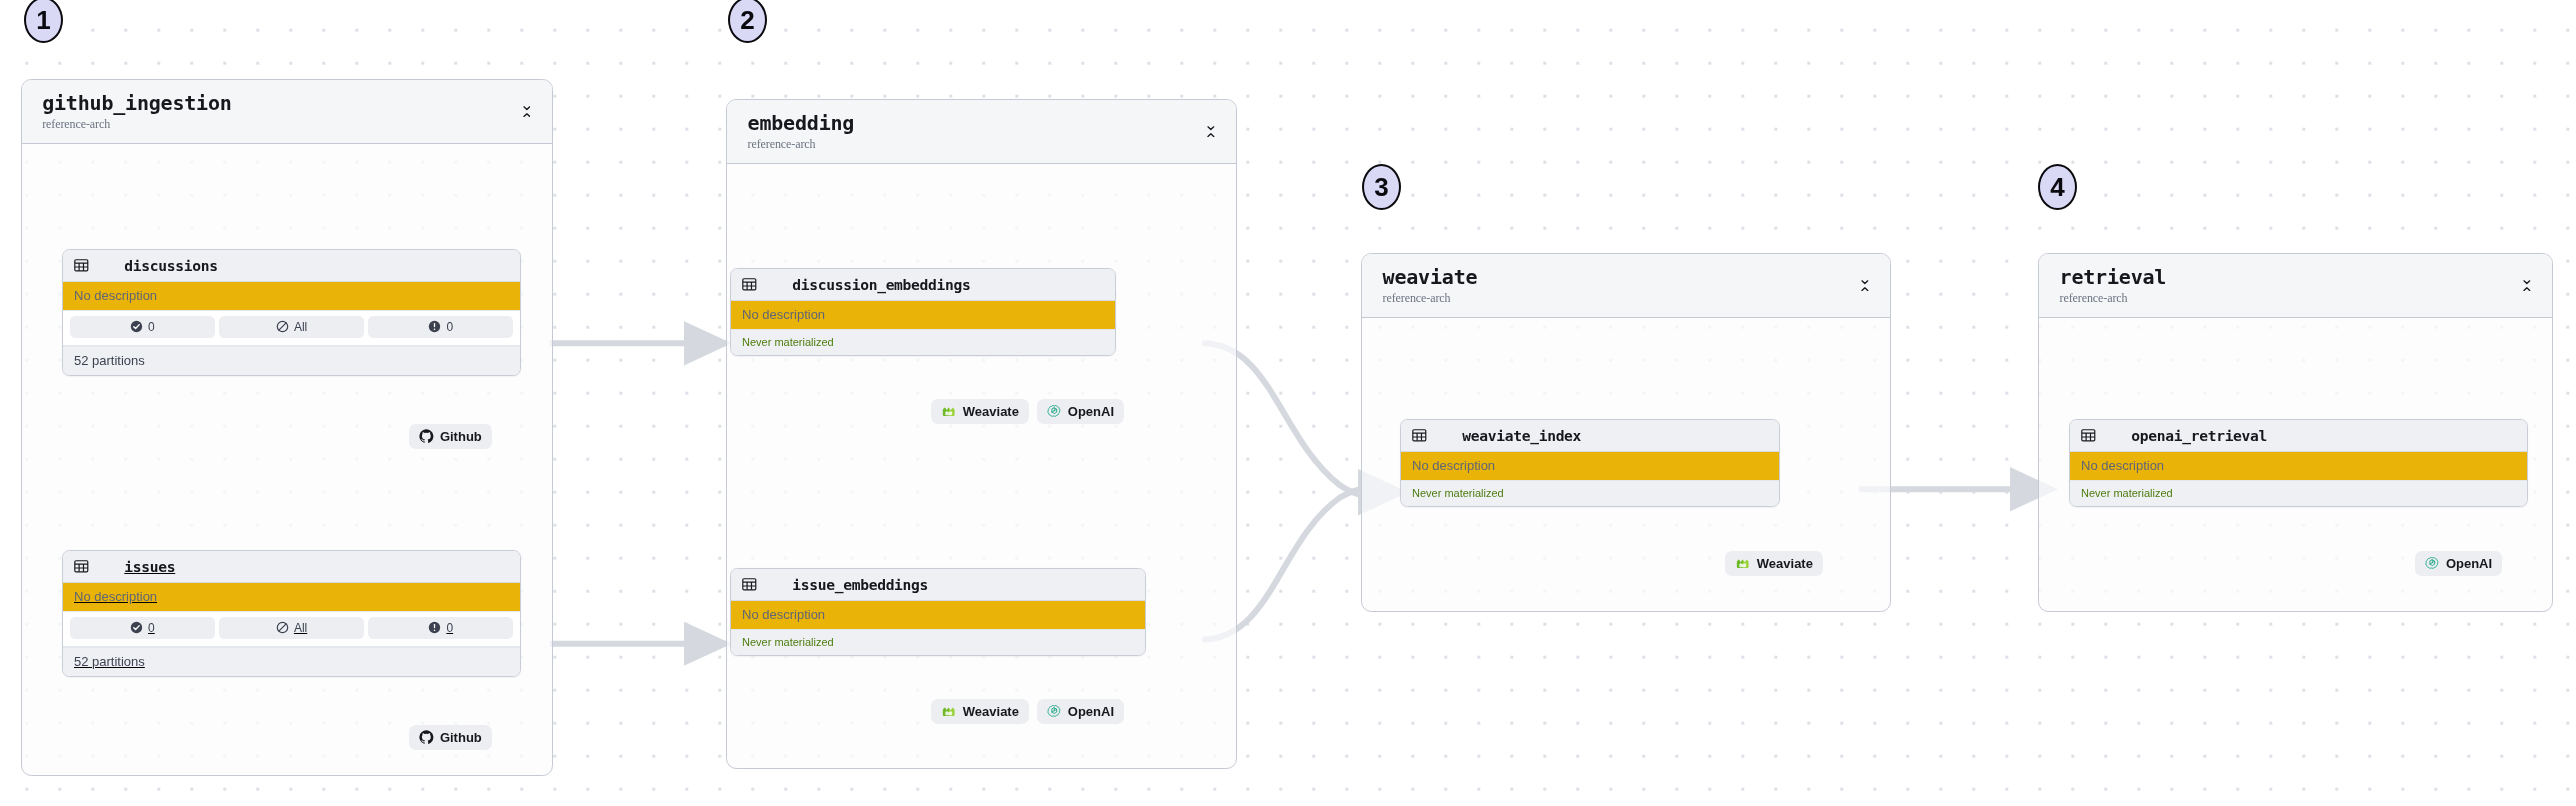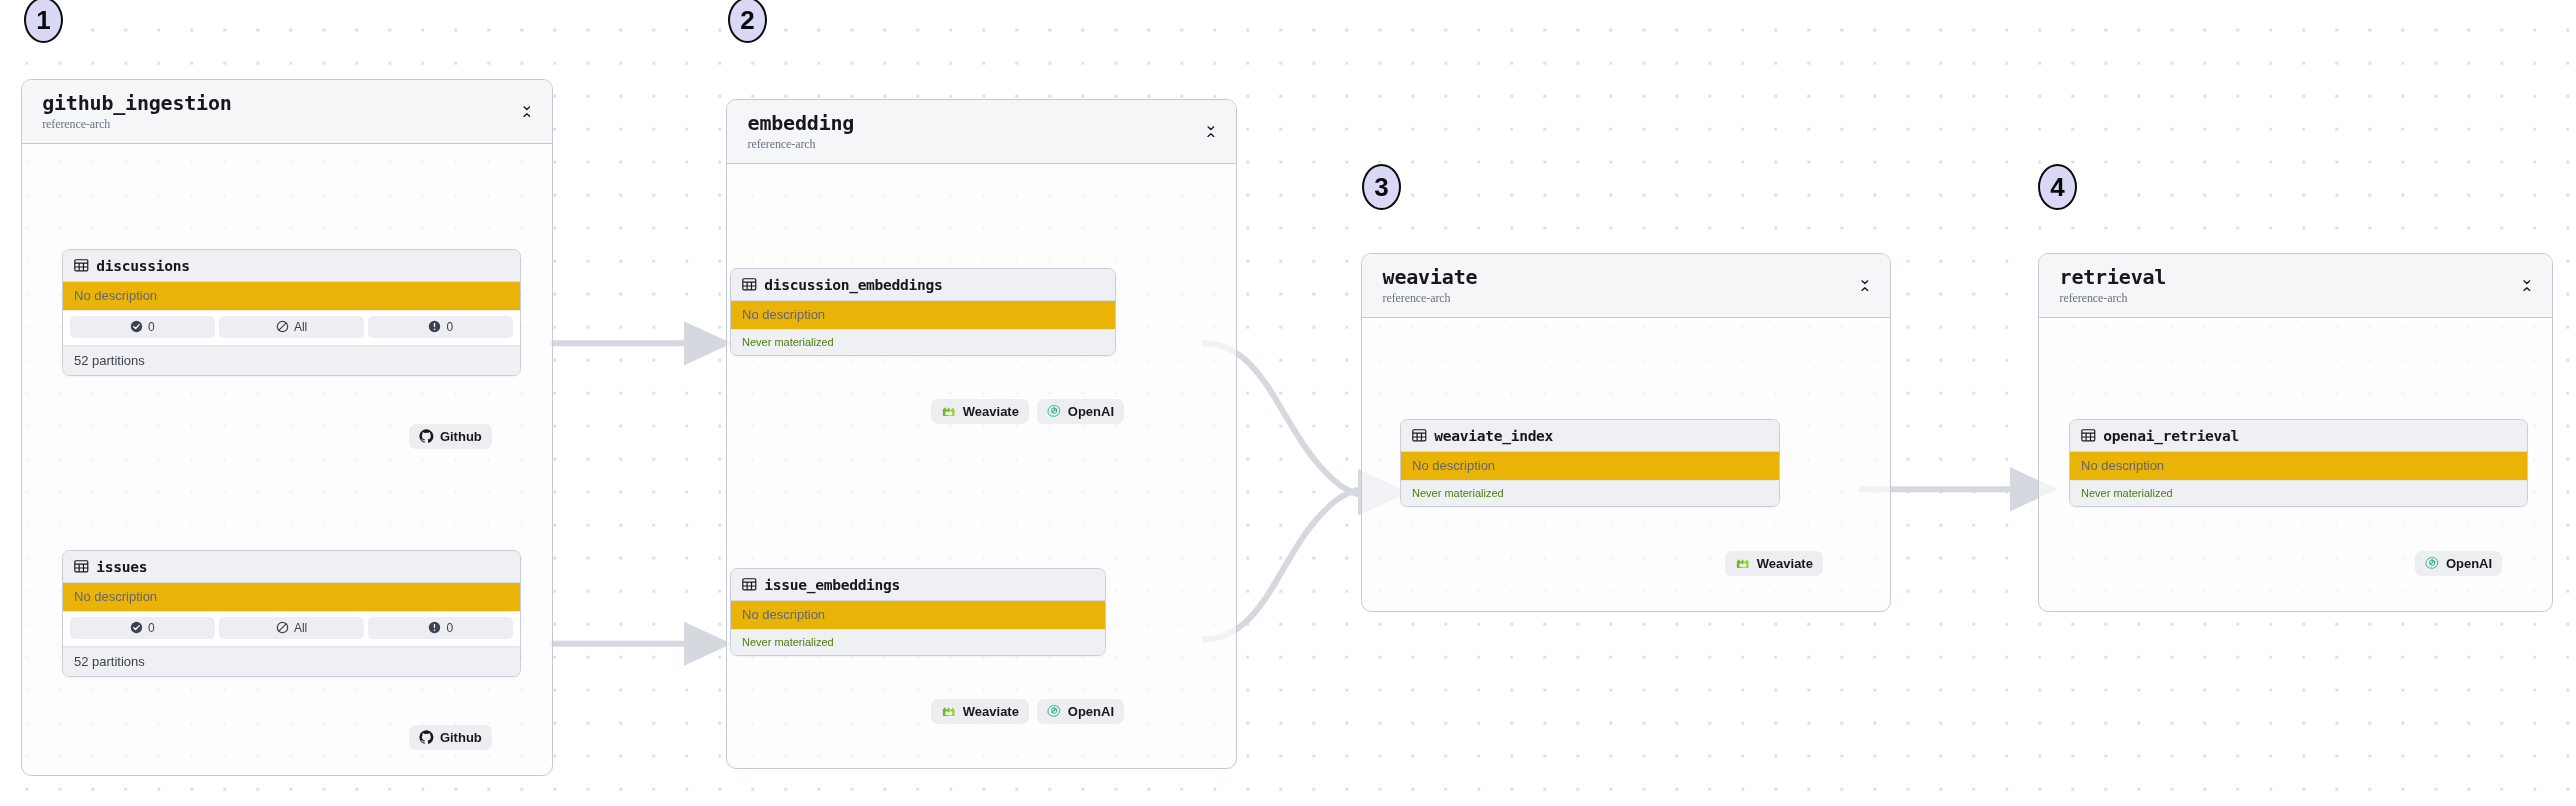--- a/index.html
+++ b/index.html
@@ -122,20 +122,21 @@
     align-items: center;
     gap: 7.7px;
   }
   .asset-name {
     font-family: "DejaVu Sans Mono", "Liberation Mono", monospace;
     font-size: 14.6px;
     font-weight: 700;
     color: #16181d;
     letter-spacing: -0.3px;
     white-space: nowrap;
+    margin-left: 28px;
   }
   .asset-desc {
     padding: 6px 11px 6.9px 11px;
     font-size: 13px;
     color: #5f6674;
     background: #eab308;
     border-bottom: 0.9px solid #e4e7ec;
     white-space: nowrap;
   }
   .asset-status {
@@ -288,21 +289,21 @@
     <div class="tag">
       <span class="tag-ico">
         <svg width="14.6" height="14.6" viewBox="0 0 16 16">
             <path fill="#16181d" d="M8 0.4a7.6 7.6 0 0 0-2.4 14.8c.38.07.52-.16.52-.36v-1.3c-2.1.46-2.55-1-2.55-1-.35-.88-.85-1.12-.85-1.12-.69-.47.05-.46.05-.46.77.05 1.17.79 1.17.79.68 1.16 1.78.83 2.22.63.07-.49.27-.83.48-1.02-1.68-.19-3.45-.84-3.45-3.74 0-.83.3-1.5.78-2.03-.08-.19-.34-.96.07-2 0 0 .64-.2 2.1.78a7.3 7.3 0 0 1 3.82 0c1.46-.98 2.1-.78 2.1-.78.41 1.04.15 1.81.08 2 .49.53.78 1.2.78 2.03 0 2.91-1.78 3.55-3.47 3.73.28.24.52.7.52 1.42v2.1c0 .2.14.44.53.36A7.6 7.6 0 0 0 8 .4z"></path>
           </svg>
       </span>
       <span>Github</span>
     </div>
   </div>
 
-  <div class="asset" style="left:62px; top:550px; width:459px;">
+  <div class="asset" style="left:62px; top:550px; width:459px;text-decoration:underline;">
     <div class="asset-head">
       <svg width="14.6" height="14.6" viewBox="0 0 16 16">
         <rect x="0.9" y="1.9" width="14.2" height="12.2" rx="1.2" fill="none" stroke="#16181d" stroke-width="1.3"></rect>
         <line x1="0.9" y1="5.6" x2="15.1" y2="5.6" stroke="#16181d" stroke-width="1.3"></line>
         <line x1="0.9" y1="9.9" x2="15.1" y2="9.9" stroke="#16181d" stroke-width="1.3"></line>
         <line x1="5.6" y1="5.6" x2="5.6" y2="14.1" stroke="#16181d" stroke-width="1.3"></line>
         <line x1="10.4" y1="5.6" x2="10.4" y2="14.1" stroke="#16181d" stroke-width="1.3"></line>
       </svg>
       <span class="asset-name">issues</span>
     </div>
@@ -394,21 +395,21 @@
         <svg width="14.6" height="14.6" viewBox="0 0 24 24">
           <path fill="none" stroke="#12A37F" stroke-width="1.45" stroke-linejoin="round" d="M12 3.1c-1.6-.95-3.6-.6-4.75.78-1.75.05-3.25 1.3-3.6 3-1.4.8-2.05 2.5-1.55 4.05-.95 1.45-.75 3.35.48 4.55.3 1.7 1.65 3 3.35 3.25 1.15 1.4 3.1 1.8 4.7.95 1.6.95 3.6.6 4.75-.78 1.75-.05 3.25-1.3 3.6-3 1.4-.8 2.05-2.5 1.55-4.05.95-1.45.75-3.35-.48-4.55-.3-1.7-1.65-3-3.35-3.25C15.55 2.65 13.6 2.25 12 3.1Z"></path>
           <path fill="none" stroke="#12A37F" stroke-width="1.45" stroke-linejoin="round" stroke-linecap="round" d="M12 6.4 L16 8.7 v4.6 L12 15.6 L8 13.3 V8.7 Z"></path>
           <path fill="none" stroke="#12A37F" stroke-width="1.3" stroke-linecap="round" d="M12 6.4 v4.6 M16 8.7 L12 11 M8 13.3 L12 11"></path>
         </svg>
       </span>
       <span>OpenAI</span>
     </div>
   </div>
 
-  <div class="asset" style="left:730px; top:568px; width:376px;">
+  <div class="asset" style="left:730px; top:568px; width:416px;">
     <div class="asset-head">
       <svg width="14.6" height="14.6" viewBox="0 0 16 16">
         <rect x="0.9" y="1.9" width="14.2" height="12.2" rx="1.2" fill="none" stroke="#16181d" stroke-width="1.3"></rect>
         <line x1="0.9" y1="5.6" x2="15.1" y2="5.6" stroke="#16181d" stroke-width="1.3"></line>
         <line x1="0.9" y1="9.9" x2="15.1" y2="9.9" stroke="#16181d" stroke-width="1.3"></line>
         <line x1="5.6" y1="5.6" x2="5.6" y2="14.1" stroke="#16181d" stroke-width="1.3"></line>
         <line x1="10.4" y1="5.6" x2="10.4" y2="14.1" stroke="#16181d" stroke-width="1.3"></line>
       </svg>
       <span class="asset-name">issue_embeddings</span>
     </div>

